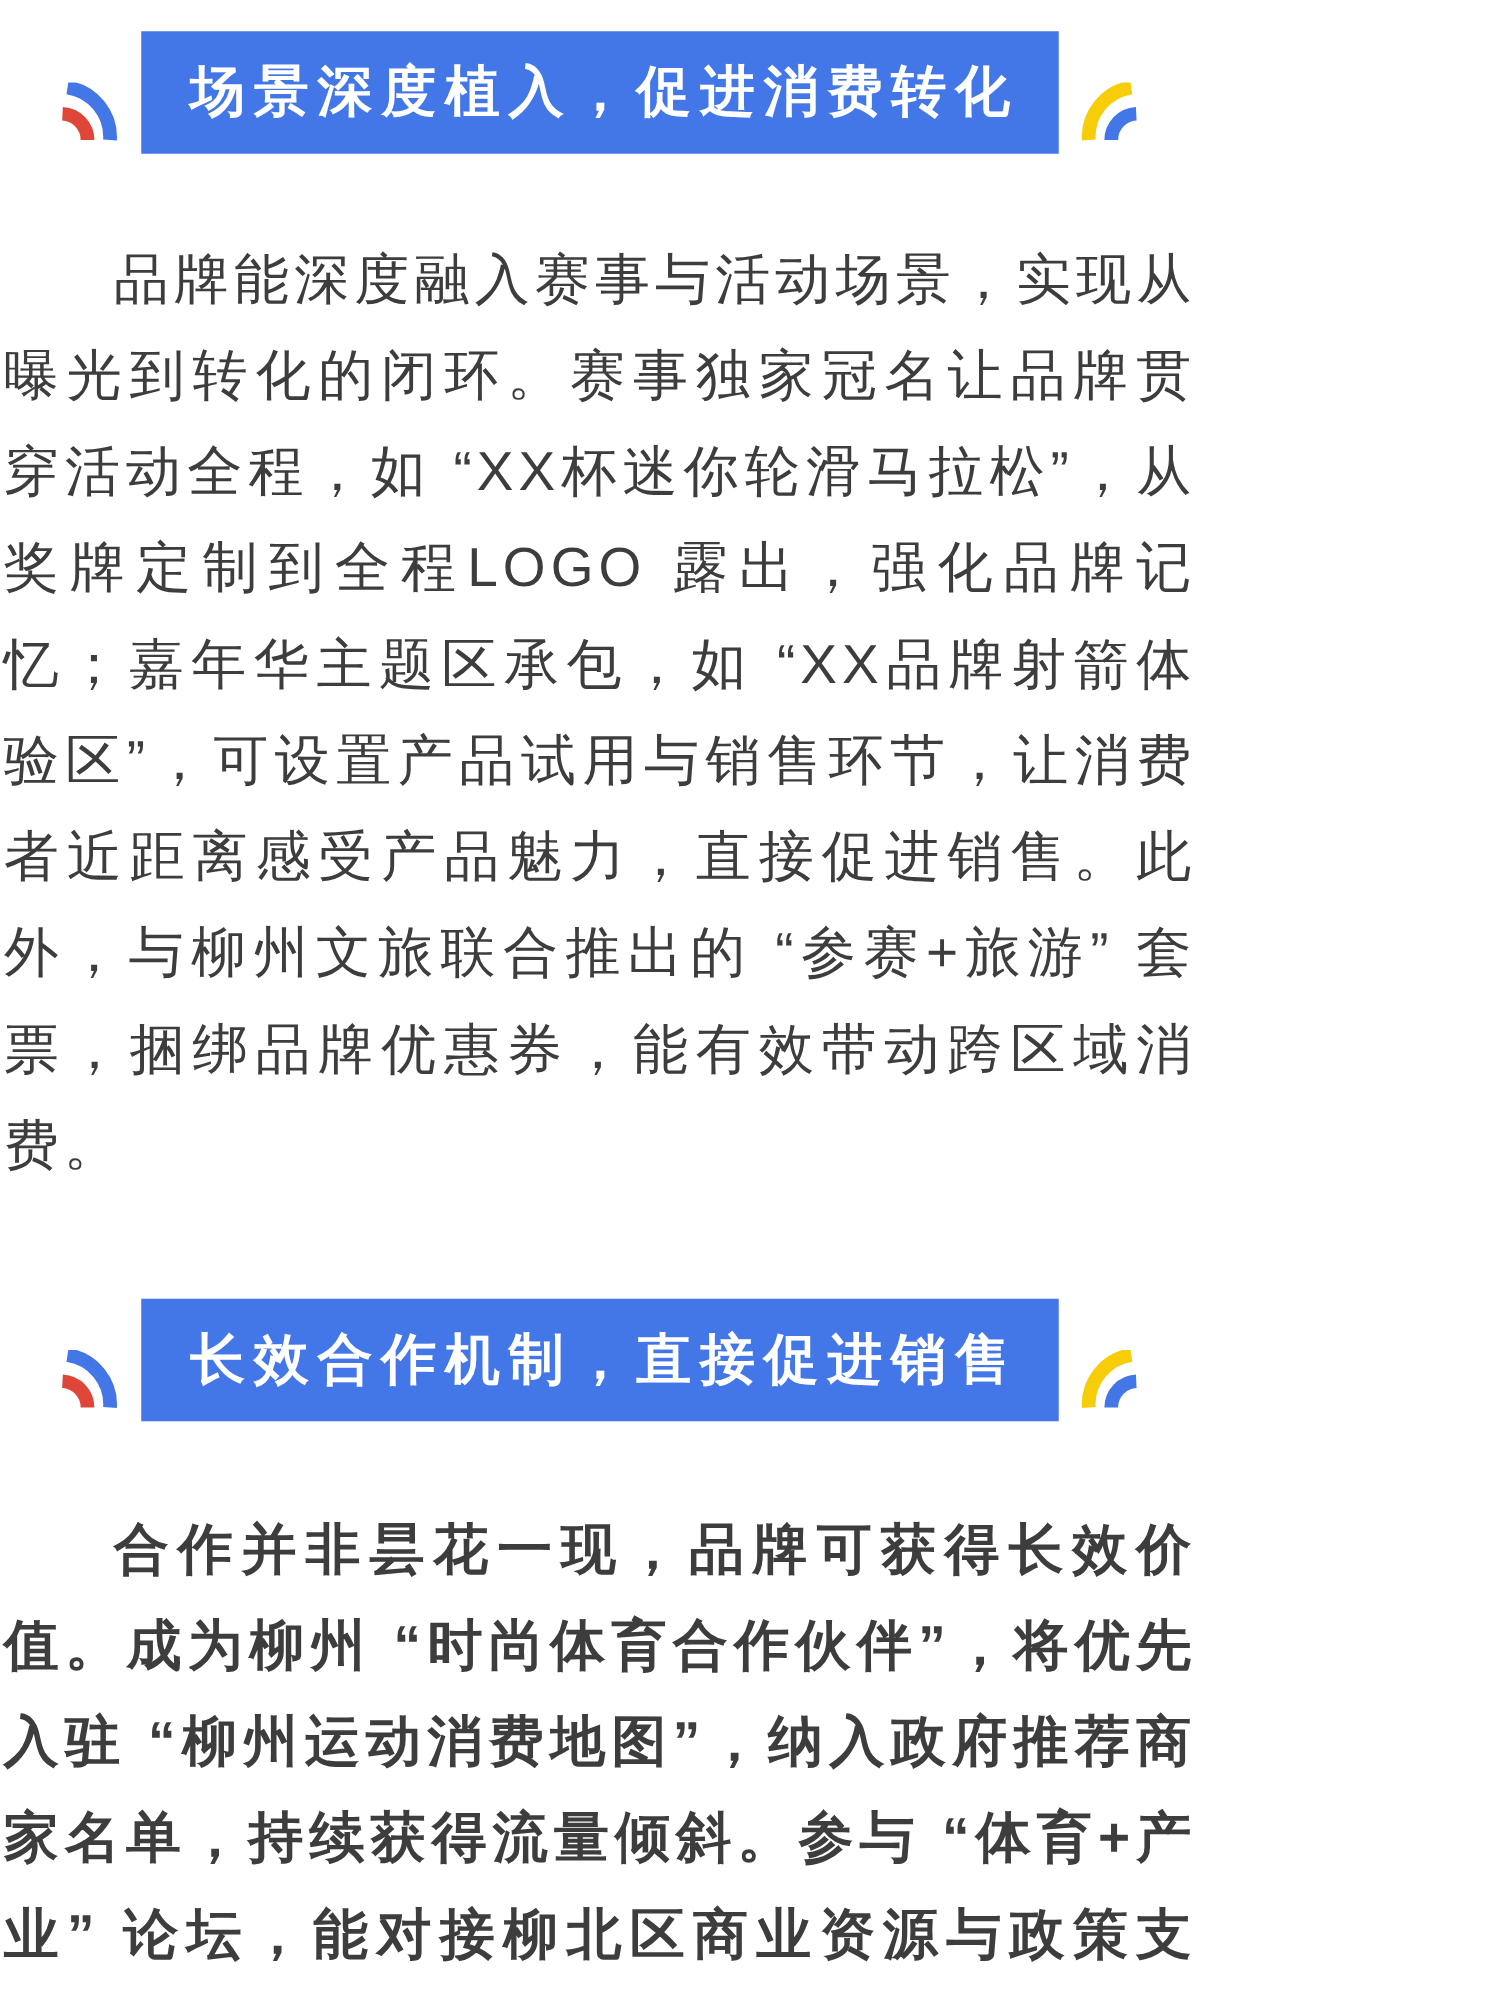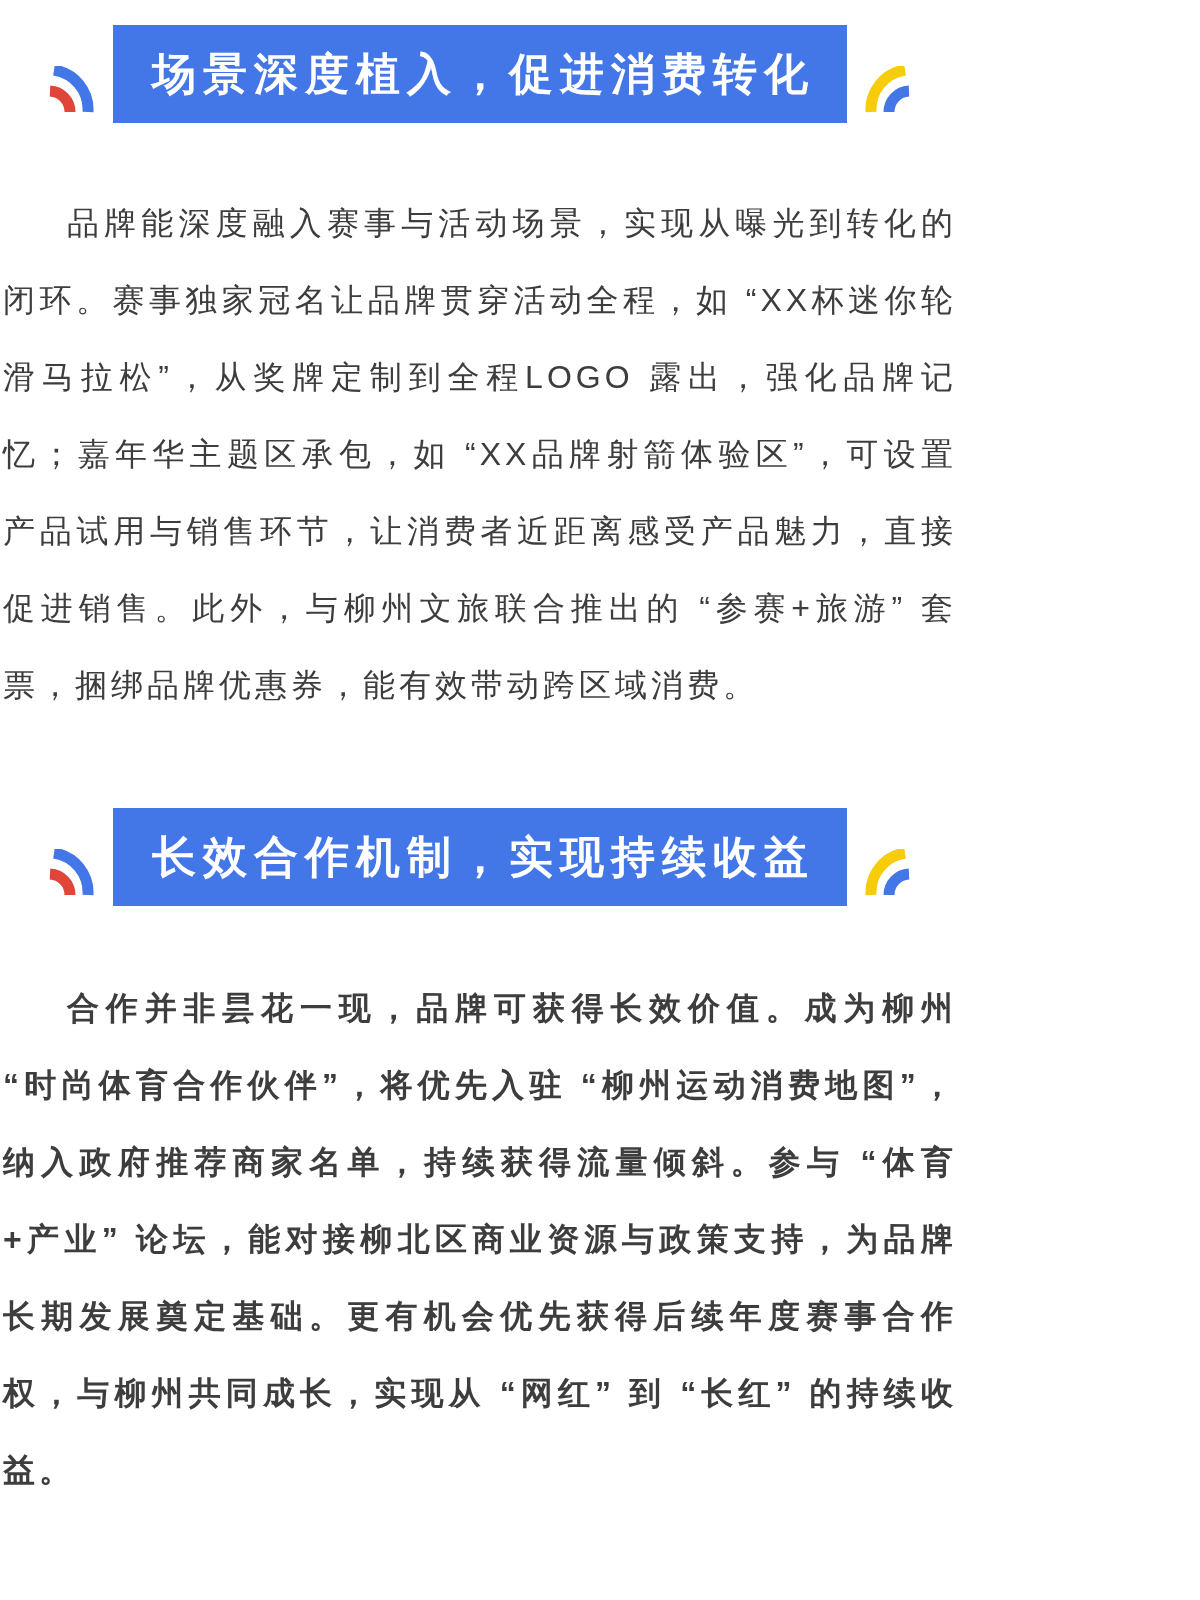--- a/index.html
+++ b/index.html
@@ -54,21 +54,21 @@
   }
   .corner-icon svg { display: block; }
   .icon-left  { left: -69px; }
   .icon-right { right: -68px; }
   .arc { fill: none; stroke-width: 11; stroke-linecap: butt; }
   .arc-blue   { stroke: var(--arc-blue); }
   .arc-red    { stroke: var(--arc-red); }
   .arc-yellow { stroke: var(--arc-yellow); }
   .body-text {
     padding: 0 3px;
-    font-size: 32px;
+    font-size: 44px;
     line-height: 77px;
     font-weight: 500;
     letter-spacing: 4px;
     color: var(--body-text);
     text-align: justify;
     text-indent: 2em;
     word-break: break-all;
   }
   .section-1 .banner-row { margin-top: 25px; }
   .section-1 .body-text  { margin-top: 62px; }
@@ -103,21 +103,21 @@
 
   <section class="section-2">
     <div class="banner-row">
       <span class="corner-icon icon-left">
         <svg width="50" height="48" viewBox="0 0 50 48" aria-hidden="true">
           <path class="arc arc-blue" d="M10 4 A40 40 0 0 1 44 46"></path>
           <path class="arc arc-red" d="M6 25 A21 21 0 0 1 26 46"></path>
         </svg>
       </span>
       <div class="banner">
-        <span class="banner-title">长效合作机制，实现持续收益</span>
+        <span class="banner-title">长效合作机制，直接促进销售</span>
       </div>
       <span class="corner-icon icon-right">
         <svg width="50" height="48" viewBox="0 0 50 48" aria-hidden="true">
           <path class="arc arc-yellow" d="M40 4 A40 40 0 0 0 6 46"></path>
           <path class="arc arc-blue" d="M44 25 A21 21 0 0 0 24 46"></path>
         </svg>
       </span>
     </div>
     <p class="body-text">合作并非昙花一现，品牌可获得长效价值。成为柳州 “时尚体育合作伙伴”，将优先入驻 “柳州运动消费地图”，纳入政府推荐商家名单，持续获得流量倾斜。参与 “体育+产业” 论坛，能对接柳北区商业资源与政策支持，为品牌长期发展奠定基础。更有机会优先获得后续年度赛事合作权，与柳州共同成长，实现从 “网红” 到 “长红” 的持续收益。</p>
   </section>

